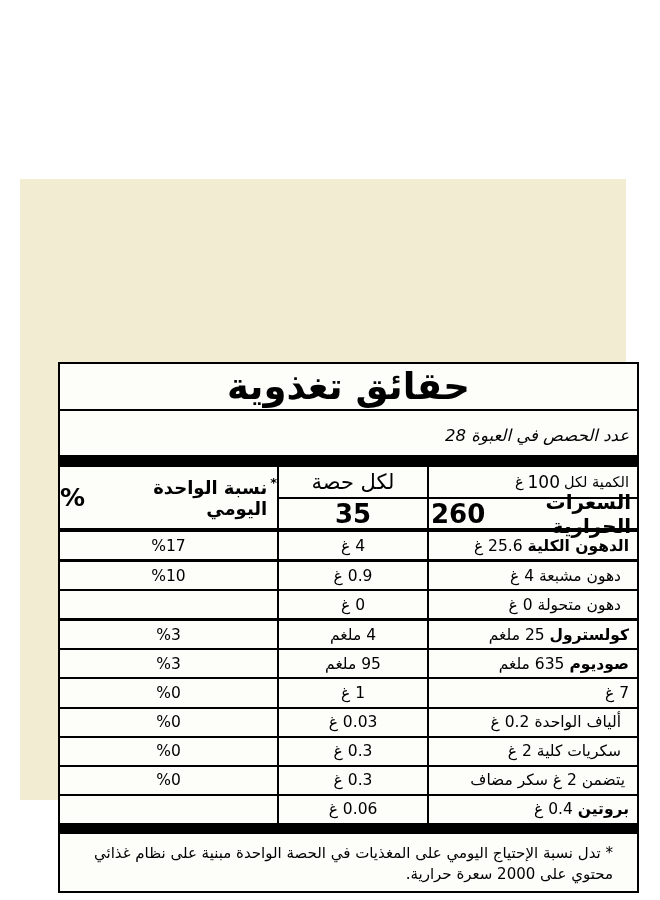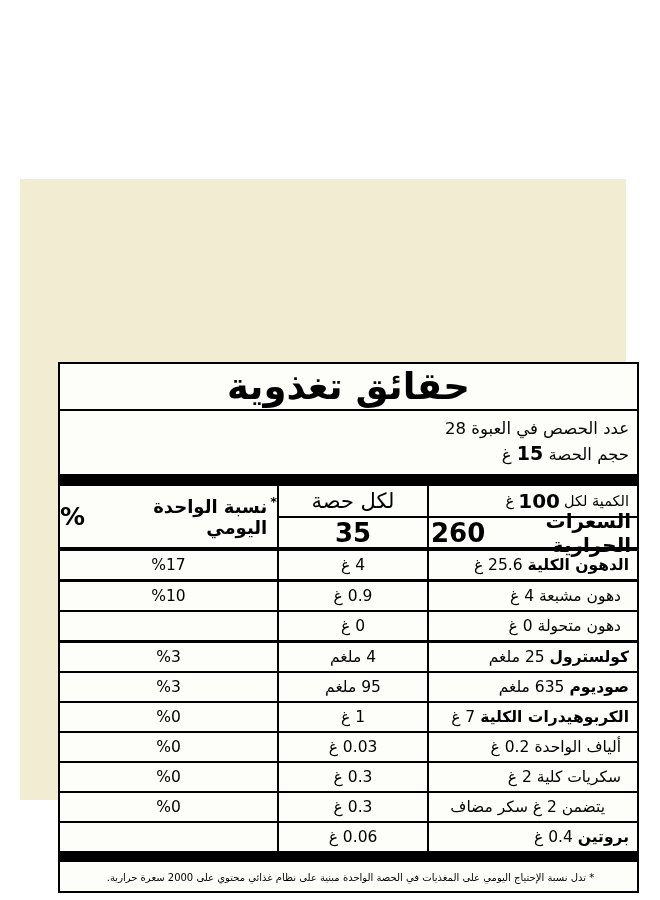--- a/index.html
+++ b/index.html
@@ -22,42 +22,42 @@
     display:flex;flex-direction:column;
   }
 
   
   .nf-title{
     text-align:center;font-weight:bold;font-size:37px;line-height:45px;
     border-bottom:2px solid var(--ink);letter-spacing:0px;
   }
 
   
-  .servings{padding:5px 8px 7px 8px;font-size:16.5px;line-height:25px;}
+  .servings{padding:12px 8px 7px 8px;font-size:16.5px;line-height:25px;font-style:italic;}
   .servings .line{text-align:right;}
   .sv-bold{font-weight:bold;font-size:19px;}
 
   .black-bar{height:12px;background:var(--ink);flex:none;}
   .black-bar2{height:11px;background:var(--ink);flex:none;}
 
   
   .hdr{
     display:grid;direction:rtl;
     grid-template-columns:210px 150px 1fr;
     grid-template-rows:32px 29px;
     border-bottom:4px solid var(--ink);
     flex:none;
   }
   .hdr .cell{display:flex;align-items:center;}
   .h-amount{
     grid-column:1;grid-row:1;border-left:2px solid var(--ink);
     border-bottom:2px solid var(--ink);
     justify-content:flex-start;padding:0 8px;font-size:14.5px;gap:4px;
   }
-  .h-amount .val{font-weight:bold;font-size:20px;}
+  .h-amount .val{font-weight:normal;font-size:17px;}
   .h-calories{
     grid-column:1;grid-row:2;border-left:2px solid var(--ink);
     justify-content:space-between;padding:0 6px 0 2px;
     font-weight:bold;font-size:20px;
   }
   .h-calories .val{font-size:26px;}
   .h-perserv{
     grid-column:2;grid-row:1;border-left:2px solid var(--ink);
     border-bottom:2px solid var(--ink);
     justify-content:center;font-weight:normal;font-size:21px;
@@ -79,49 +79,44 @@
     display:grid;direction:rtl;
     grid-template-columns:210px 150px 1fr;
     border-bottom:2px solid var(--ink);
     flex:1;
   }
   .nrow:last-child{border-bottom:none;}
   .nrow.thick{border-bottom-width:3px;}
   .nrow .c{display:flex;align-items:center;font-size:15.5px;}
   .c-name{border-left:2px solid var(--ink);padding:2px 8px;justify-content:flex-start;gap:5px;}
   .c-name.ind1{padding-right:16px;}
-  .c-name.ind2{padding-right:32px;}
+  .c-name.ind2{padding-right:12px;}
   .c-name .nm.bold{font-weight:bold;}
   .c-serv{border-left:2px solid var(--ink);justify-content:center;font-size:14.5px;}
   .c-dv{justify-content:center;font-size:16px;}
 
   
   .footnote{
-    flex:none;text-align:center;padding:9px 24px 6px 28px;
-    font-size:10px;line-height:1.4;
+    flex:none;padding:9px 24px 6px 28px;
+    font-size:15px;line-height:1.4;
   }
   .footnote .inner{display:inline-block;max-width:520px;}
 </style>
 </head>
 <body>
 
 <div class="cream">
   <div class="nf-panel">
 
     <div class="nf-title">حقائق تغذوية</div>
 
     <div class="servings">
       <div class="line">
         <span>عدد الحصص في العبوة</span>
         <span>28</span>
-      </div>
-      <div class="line">
-        <span>حجم الحصة</span>
-        <span class="sv-bold">15</span>
-        <span>غ</span>
       </div>
     </div>
 
     <div class="black-bar"></div>
 
     <div class="hdr">
       <div class="cell h-amount">
         <span>الكمية لكل</span>
         <span class="val">100</span>
         <span>غ</span>
@@ -175,21 +170,20 @@
         <div class="nrow">
           <div class="c c-name">
             <span class="nm bold">صوديوم</span>
             <span>635 ملغم</span>
           </div>
           <div class="c c-serv">95 ملغم</div>
           <div class="c c-dv">%3</div>
         </div>
         <div class="nrow">
           <div class="c c-name">
-            <span class="nm bold">الكربوهيدرات الكلية</span>
             <span>7 غ</span>
           </div>
           <div class="c c-serv">1 غ</div>
           <div class="c c-dv">%0</div>
         </div>
         <div class="nrow">
           <div class="c c-name ind1">
             <span class="nm">ألياف الواحدة</span>
             <span>0.2 غ</span>
           </div>

